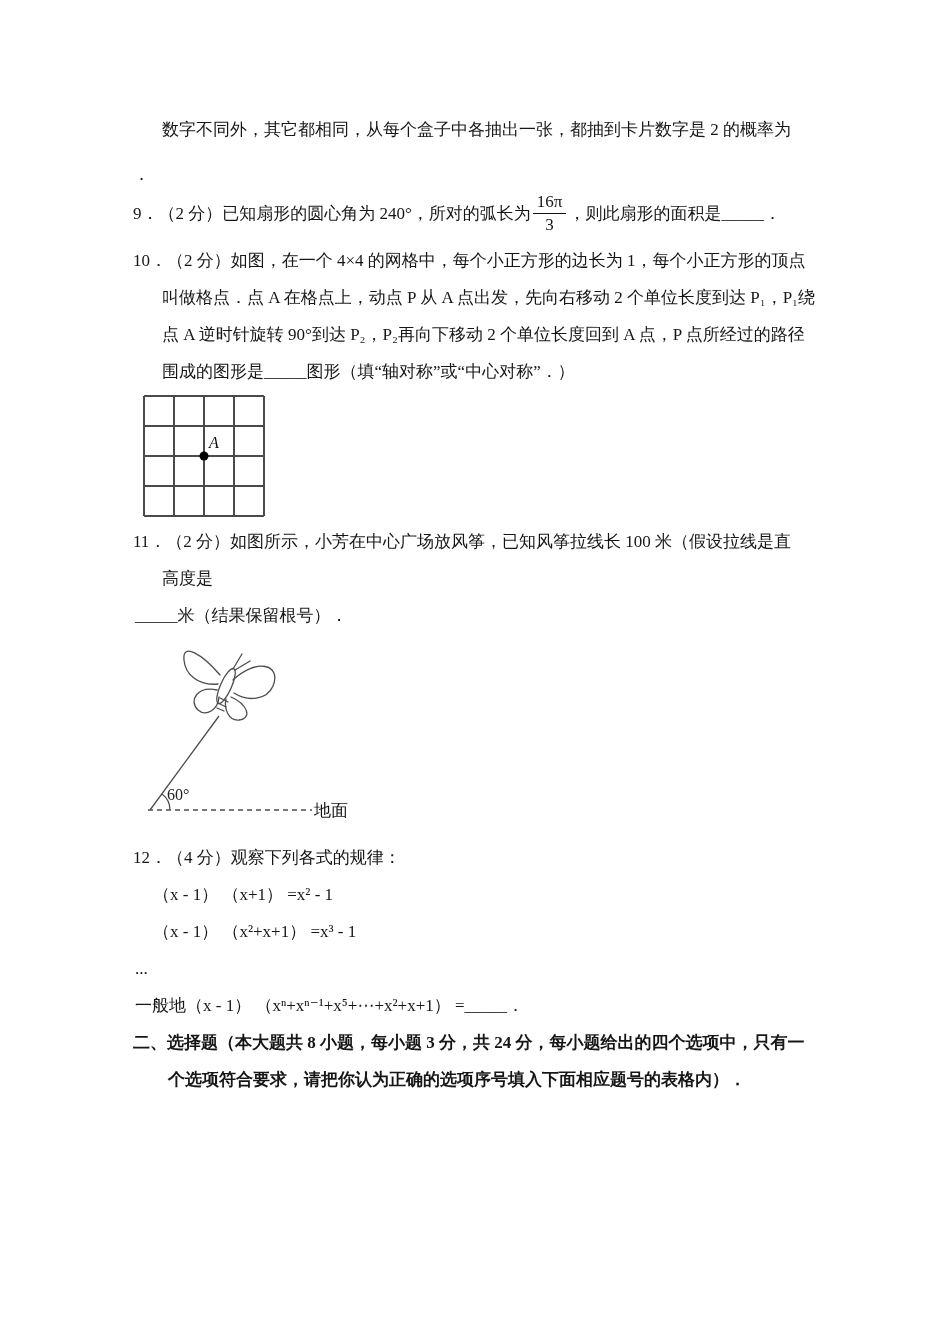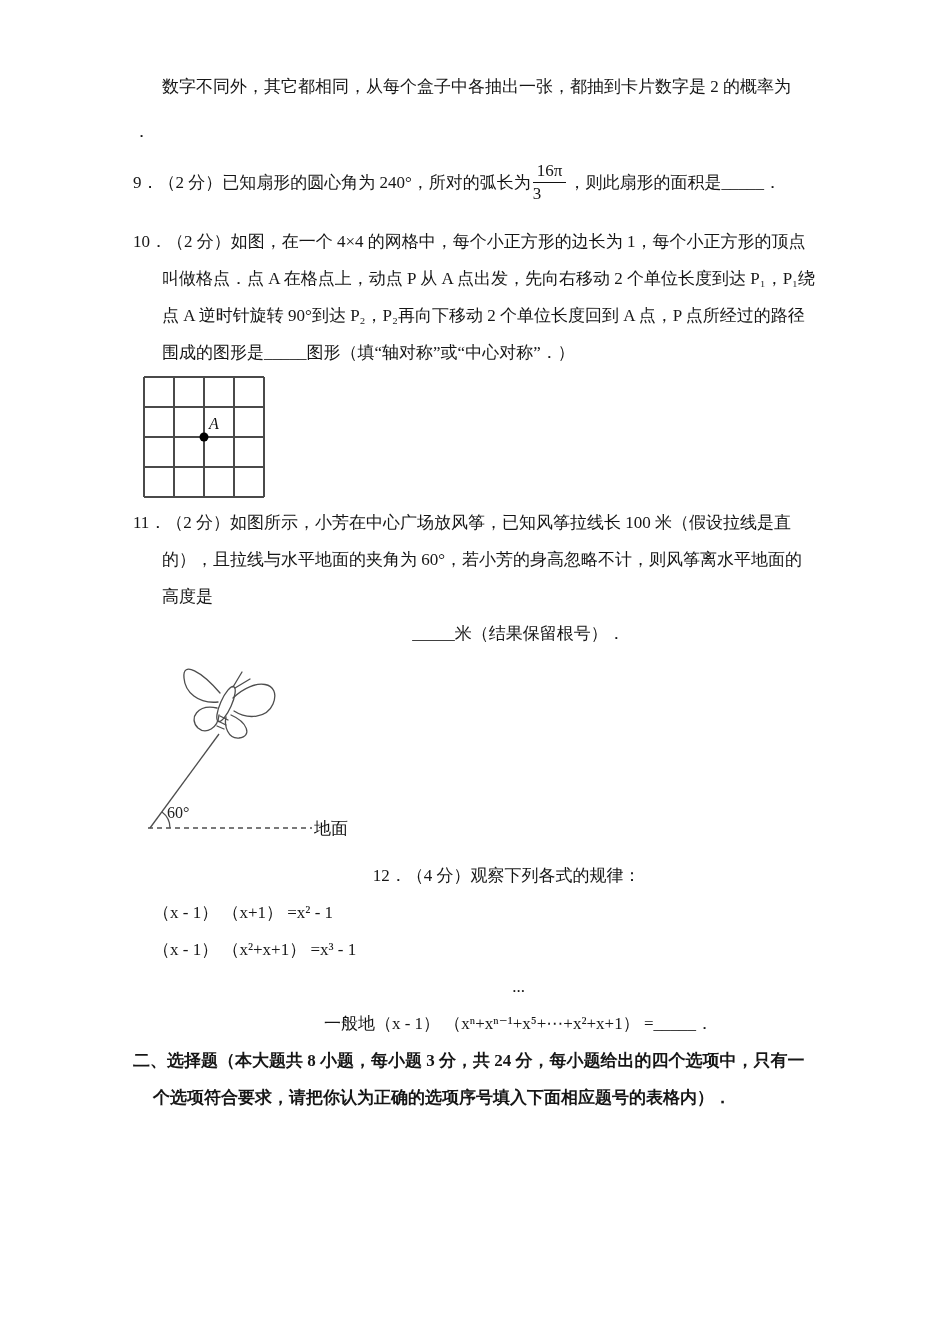--- a/index.html
+++ b/index.html
@@ -6,43 +6,44 @@
   html, body { background: #ffffff; }
   body {
     width: 950px;
     height: 1344px;
     overflow: hidden;
     font-family: "Liberation Serif", "DejaVu Serif", serif;
     font-size: 17px;
     color: #161616;
   }
   .doc {
-    padding: 68px 70px 0 133px;
+    padding: 111px 70px 0 133px;
   }
   p.line {
     line-height: 37px;
     white-space: nowrap;
   }
   .cont   { margin-left: 29px; }   
   .m-form { margin-left: 20px; }   
-  .m-sm   { margin-left: 24px; text-align: center;  }   
-  .sec2-l2{ margin-left: 20px; }
+  .m-sm   { margin-left: 2px;  }   
+  .sec2-l2{ margin-left: 35px; }
   .mt8  { margin-top: 8px; }
   .mt5  { margin-top: 5px; }
   .mt6  { margin-top: 6px; }
-  .mt17 { margin-top: 17px; text-align: center; }
+  .mt17 { margin-top: 17px; }
   .tall { line-height: 50px; }
   .short{ line-height: 30px; }
   .bold { font-weight: bold; }
   
   .frac {
     display: inline-block;
     vertical-align: middle;
+    text-align: center;
     line-height: normal;
-    margin: 12px 2px;
+    margin: 0 2px;
     position: relative;
     top: -2px;
   }
   .frac .fnum {
     display: block;
     padding: 0 4px 1px 4px;
     border-bottom: 1.4px solid #111;
     line-height: 21px;
   }
   .frac .fden {
@@ -81,21 +82,20 @@
       <line x1="1" y1="31" x2="121" y2="31"></line>
       <line x1="1" y1="61" x2="121" y2="61"></line>
       <line x1="1" y1="91" x2="121" y2="91"></line>
       <line x1="1" y1="121" x2="121" y2="121"></line>
     </g>
     <circle cx="61" cy="61" r="4.5" fill="#000"></circle>
     <text class="fig-label" x="66" y="53" font-size="16" font-style="italic" fill="#111">A</text>
   </svg>
 
   <p class="line mt6">11．（2 分）如图所示，小芳在中心广场放风筝，已知风筝拉线长 100 米（假设拉线是直</p>
-  <p class="line cont">的），且拉线与水平地面的夹角为 60°，若小芳的身高忽略不计，则风筝离水平地面的</p>
   <p class="line cont">高度是</p>
   <p class="line m-sm">_____米（结果保留根号）．</p>
 
   <svg class="fig fig-kite" width="272" height="188" viewBox="0 0 272 188">
     <g fill="none" stroke="#4d4d4d" stroke-width="1.3" stroke-linecap="round">
 
       <ellipse cx="86" cy="52" rx="5.5" ry="19" transform="rotate(24 86 52)"></ellipse>
 
       <line x1="80" y1="64" x2="88" y2="68"></line>
       <line x1="78" y1="69" x2="86" y2="73"></line>

